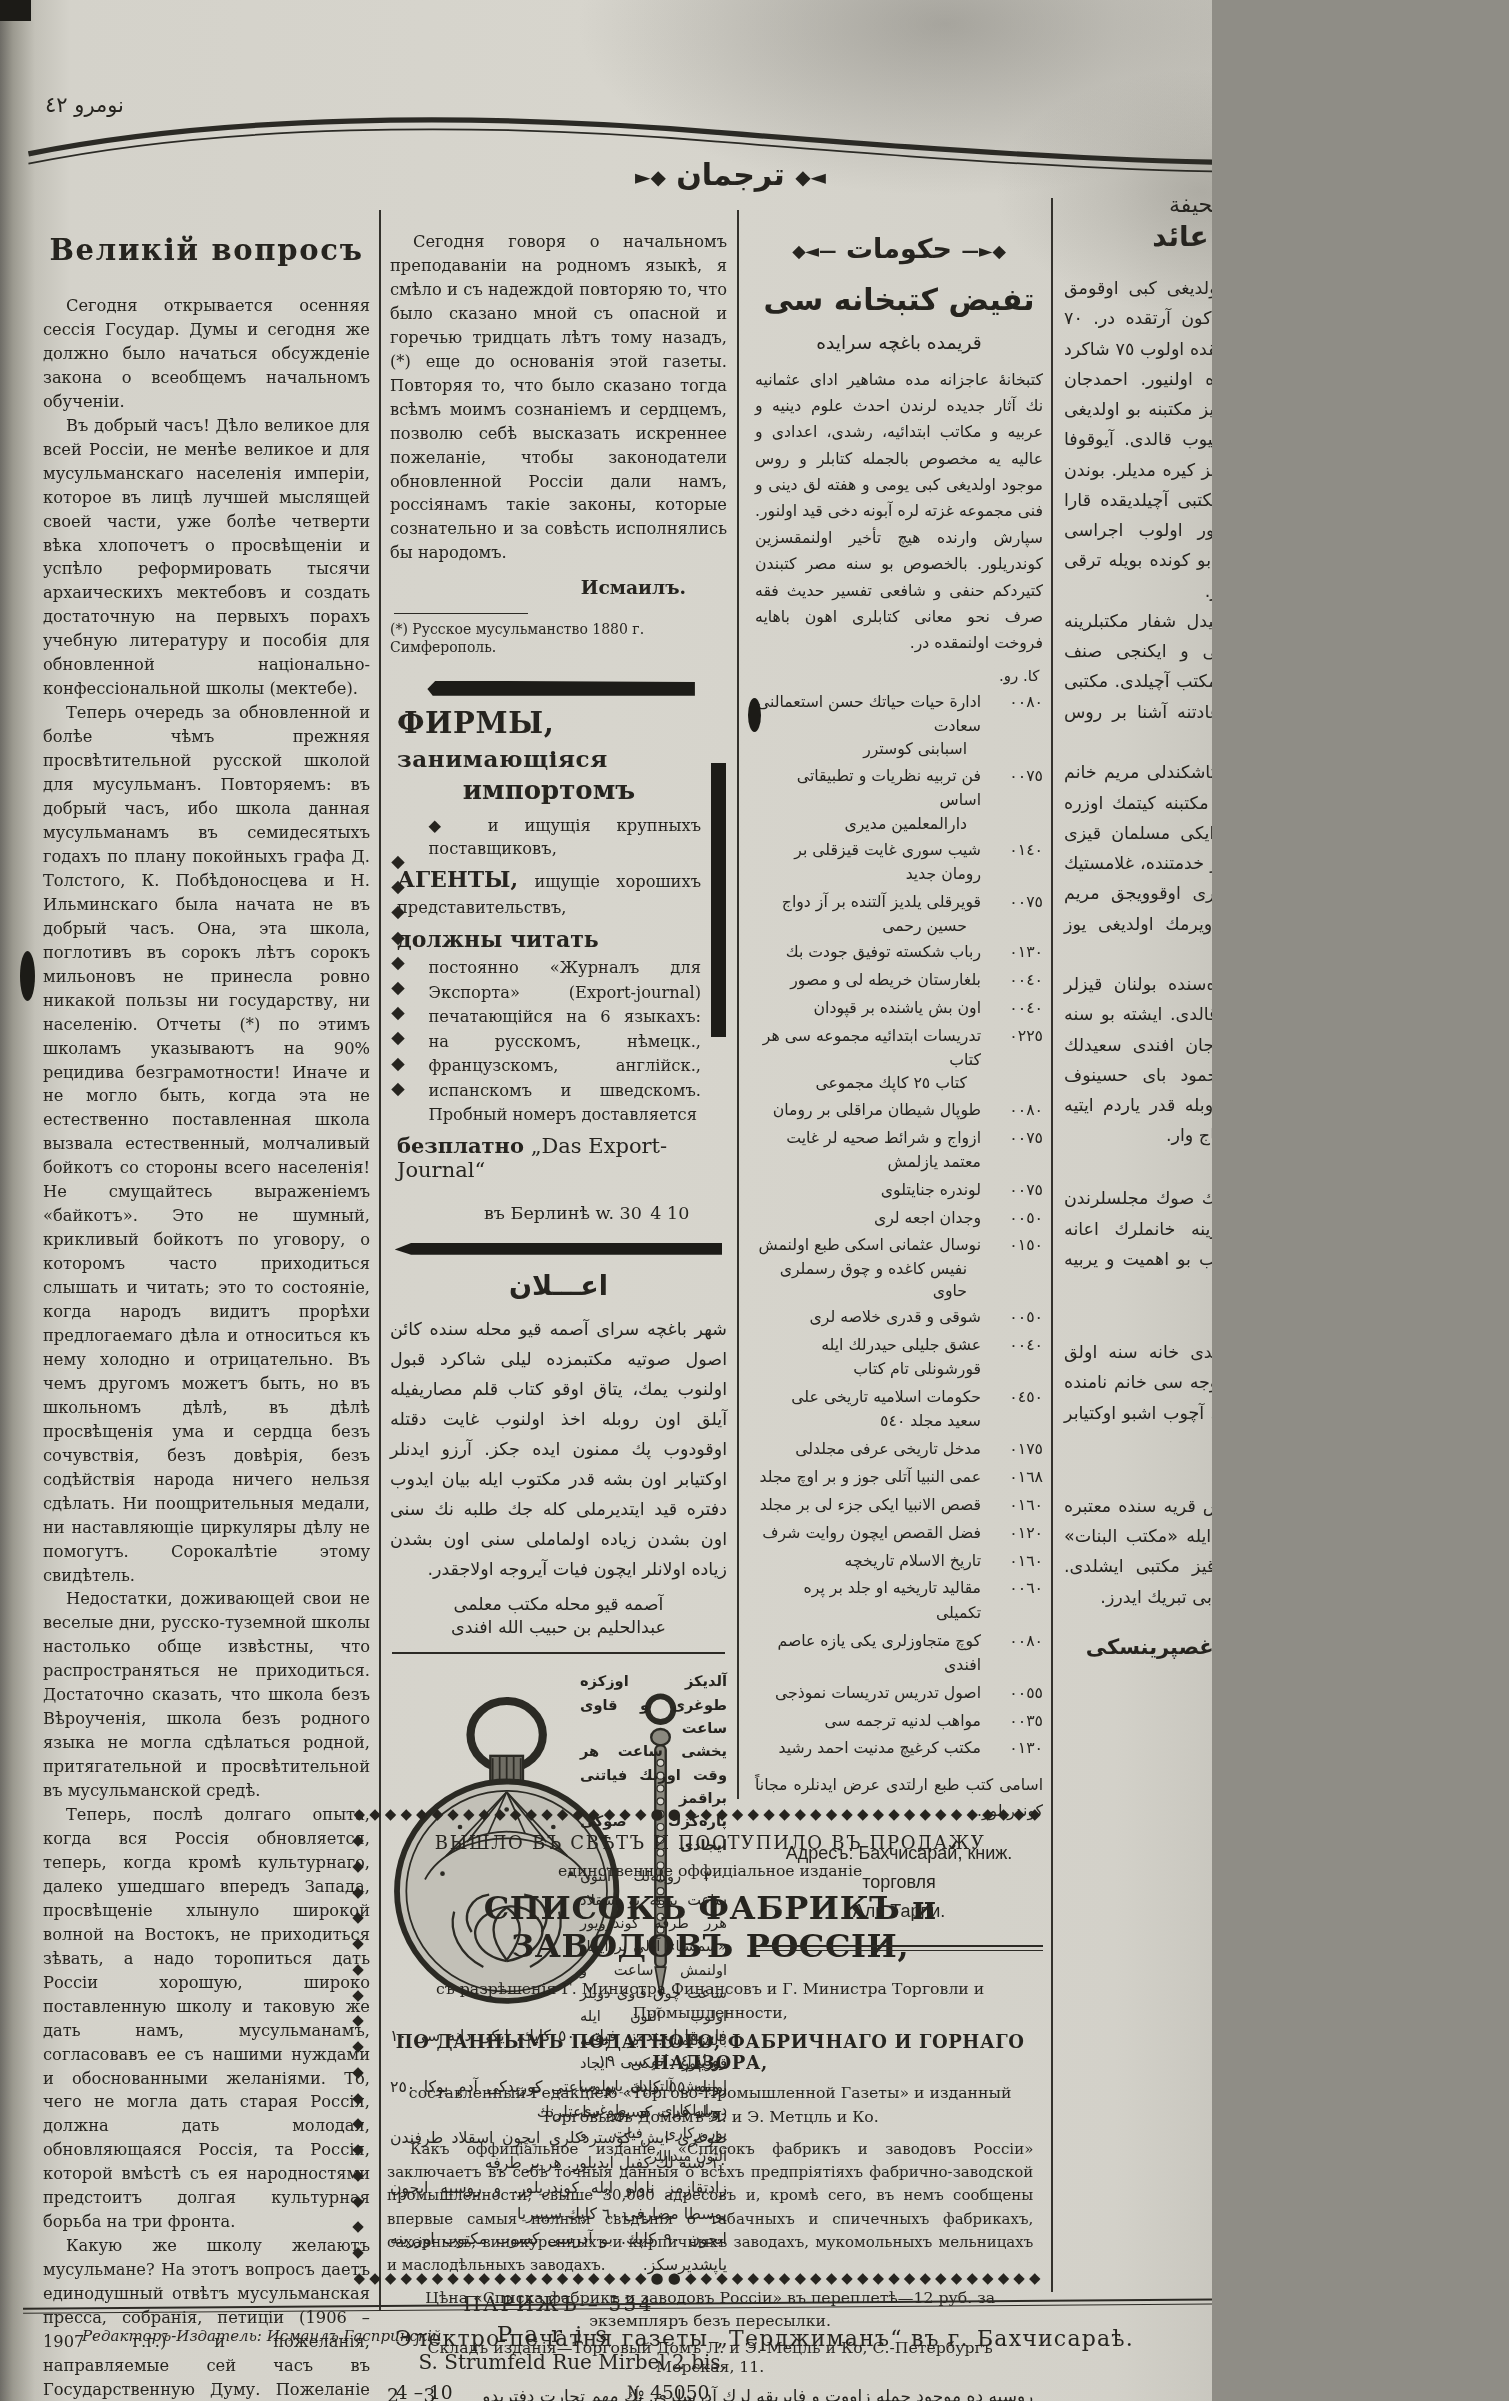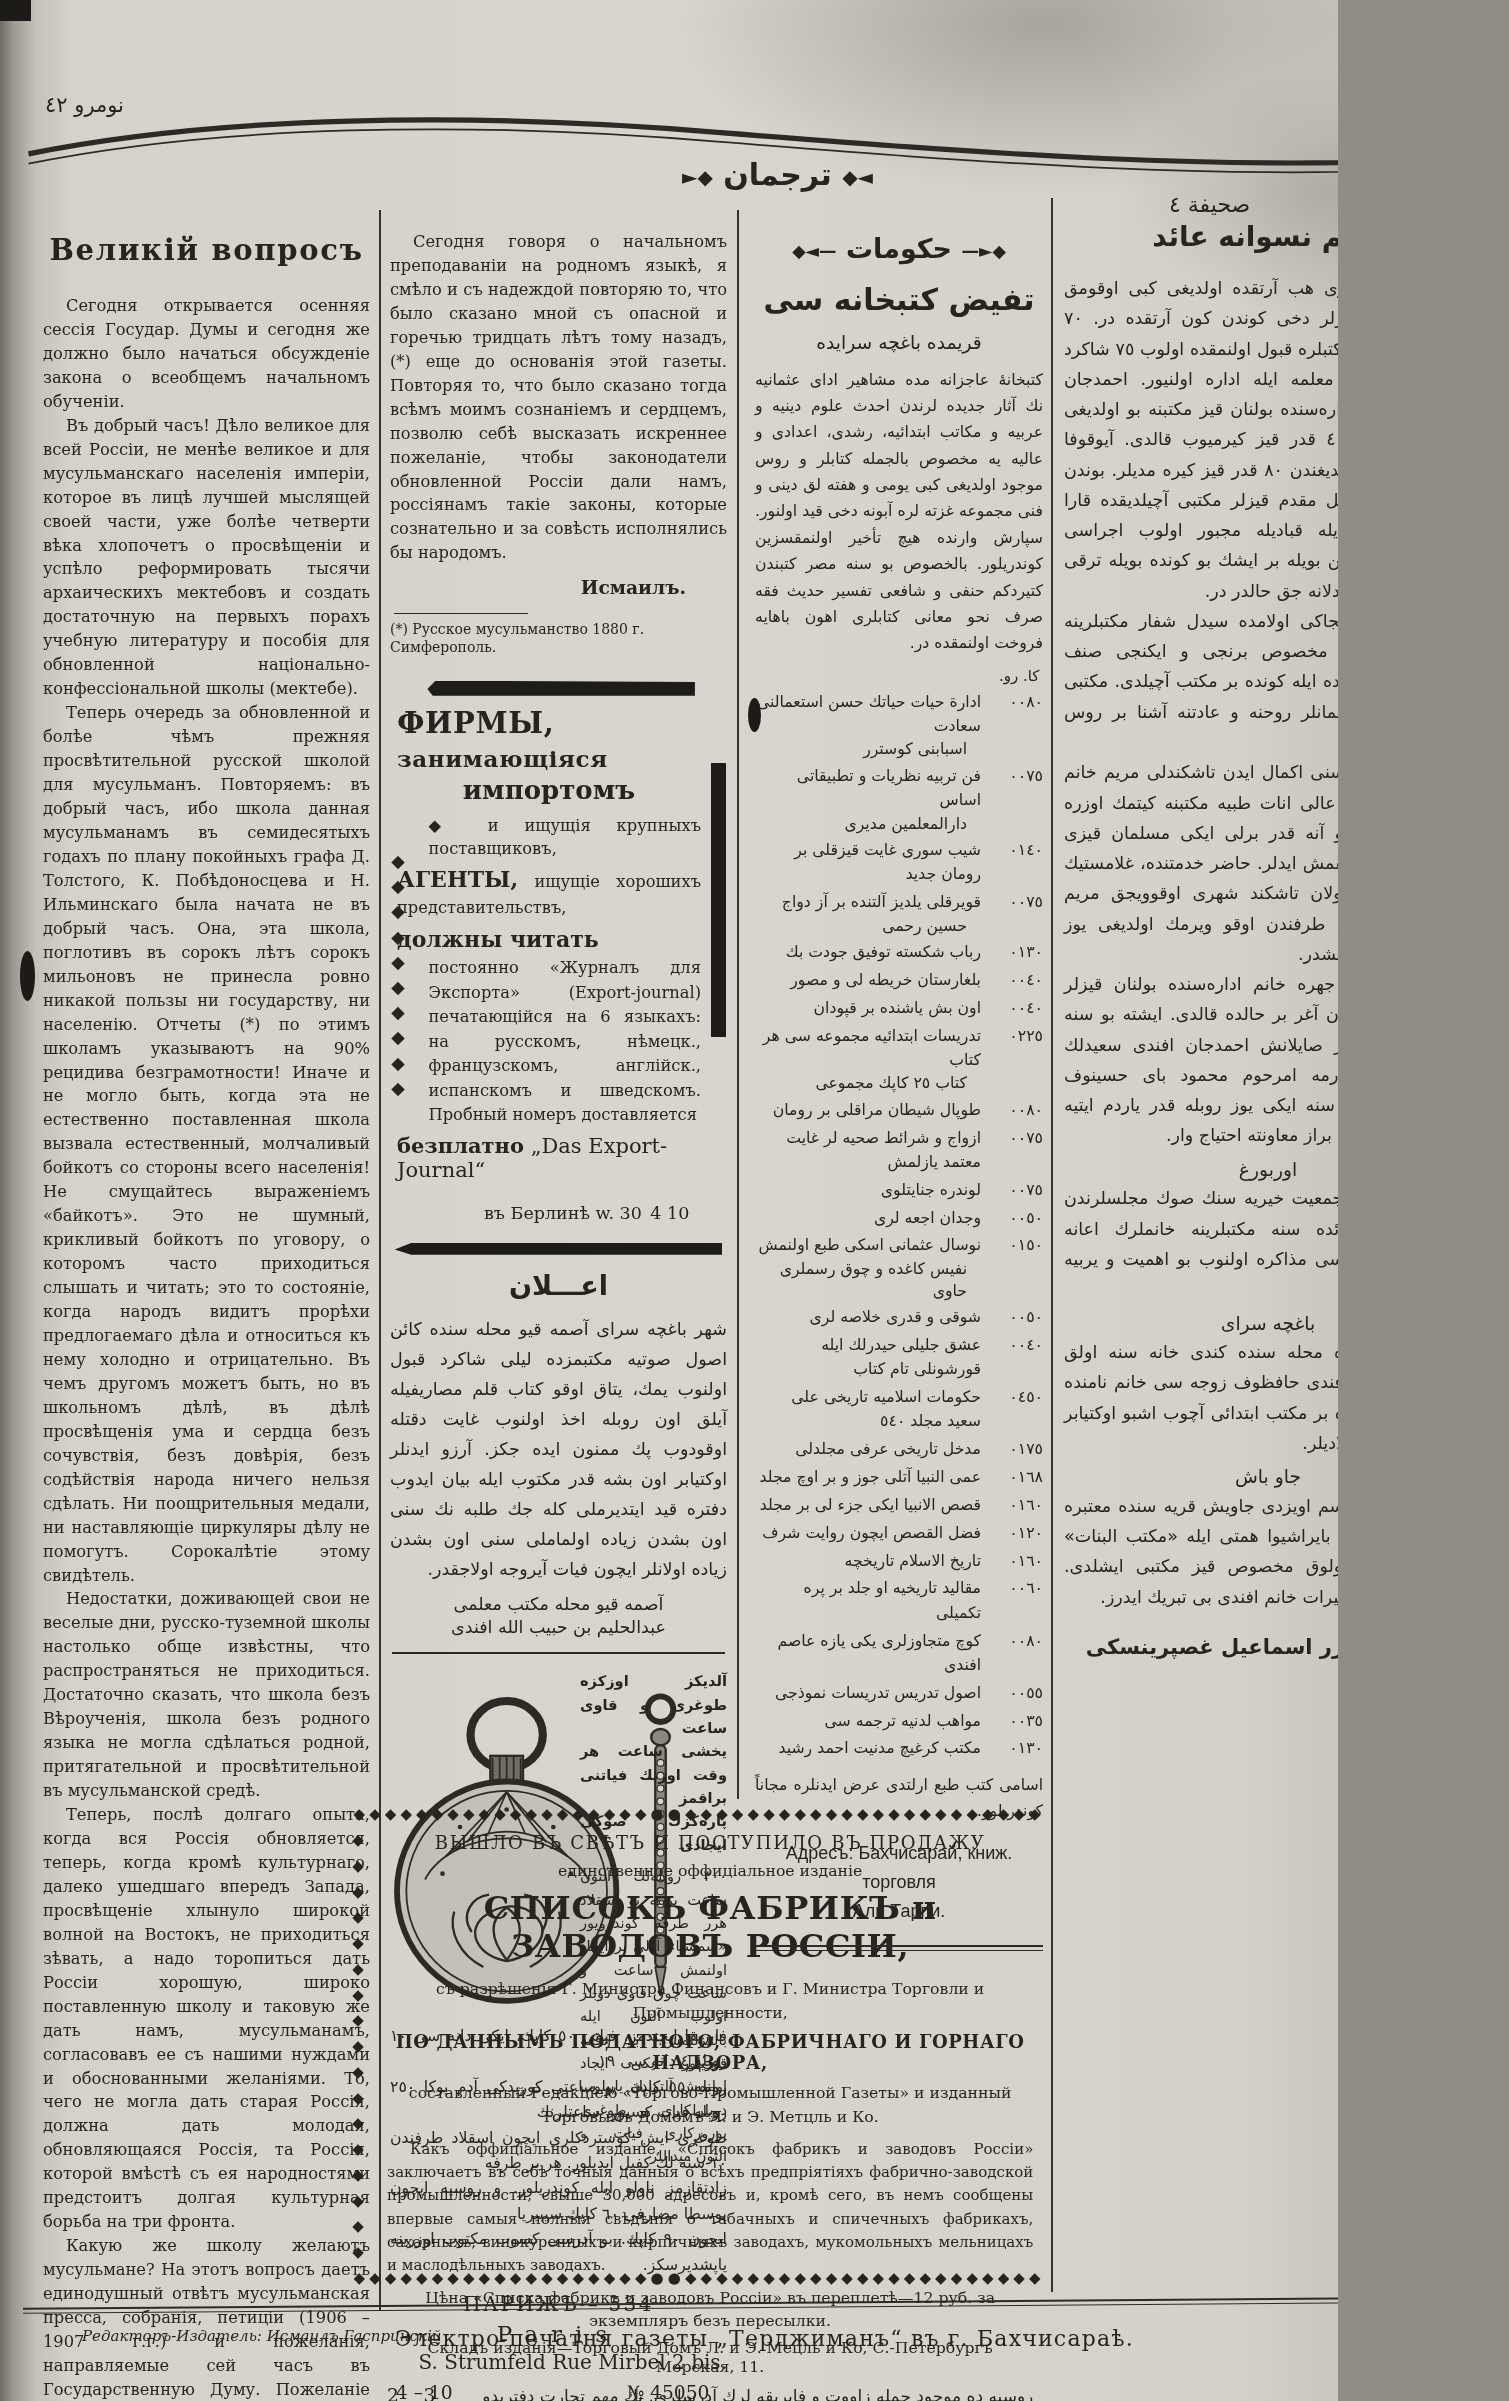--- a/index.html
+++ b/index.html
@@ -1,29 +1,29 @@
 <!DOCTYPE html>
 <html style="font-size:9.3px"><head>
 <meta charset="utf-8">
 <style>
   html,body{margin:0;padding:0;background:#8f8d86;}
-  .page{position:relative;width:1338px;height:2401px;overflow:hidden;color:#26241f;
+  .page{position:relative;width:1212px;height:2401px;overflow:hidden;color:#26241f;
     background:
       radial-gradient(ellipse 525px 245px at 78% 1%, rgba(110,108,102,.45), transparent 70%),
       radial-gradient(ellipse 292px 175px at 99% 8%, rgba(120,118,110,.35), transparent 70%),
       linear-gradient(90deg,#6e6c66 0px,#9b998f 13px,#c3c1b8 35px,#d4d2ca 70px,#d7d5cd 50%,#d3d1c9 92%,#c9c7bf 100%),
       #d6d4cc;}
   .ru{font-family:"DejaVu Serif",serif;}
   .ar{font-family:"DejaVu Sans",sans-serif;direction:rtl;}
   .abs{position:absolute;}
   .vrule{position:absolute;width:1.7px;background:#33312c;}
 
   
   .issue-no{left:45px;top:93px;font-size:21px;}
-  .masthead{left:614px;top:157px;width:327px;text-align:center;font-size:30px;font-weight:bold;letter-spacing:1.2px;}
+  .masthead{left:567px;top:157px;width:327px;text-align:center;font-size:30px;font-weight:bold;letter-spacing:1.2px;}
   .masthead .orn{font-size:20px;vertical-align:middle;letter-spacing:-1.2px;}
   .page-label{left:1169px;top:192px;font-size:22px;}
 
   
   .col1{left:43px;top:233px;width:327px;}
   .col1 h1{font-size:29px;font-weight:bold;text-align:center;letter-spacing:1.7px;margin:0 0 27px 0;}
   .col1 p{font-size:16.3px;line-height:1.47;text-align:justify;text-indent:23px;margin:0;}
   .fnote-rule{width:134px;border-top:1.7px solid #2c2a25;margin:15px 0 5.8px 3.5px;}
   .fnote{font-size:14px;line-height:1.3;}
 

